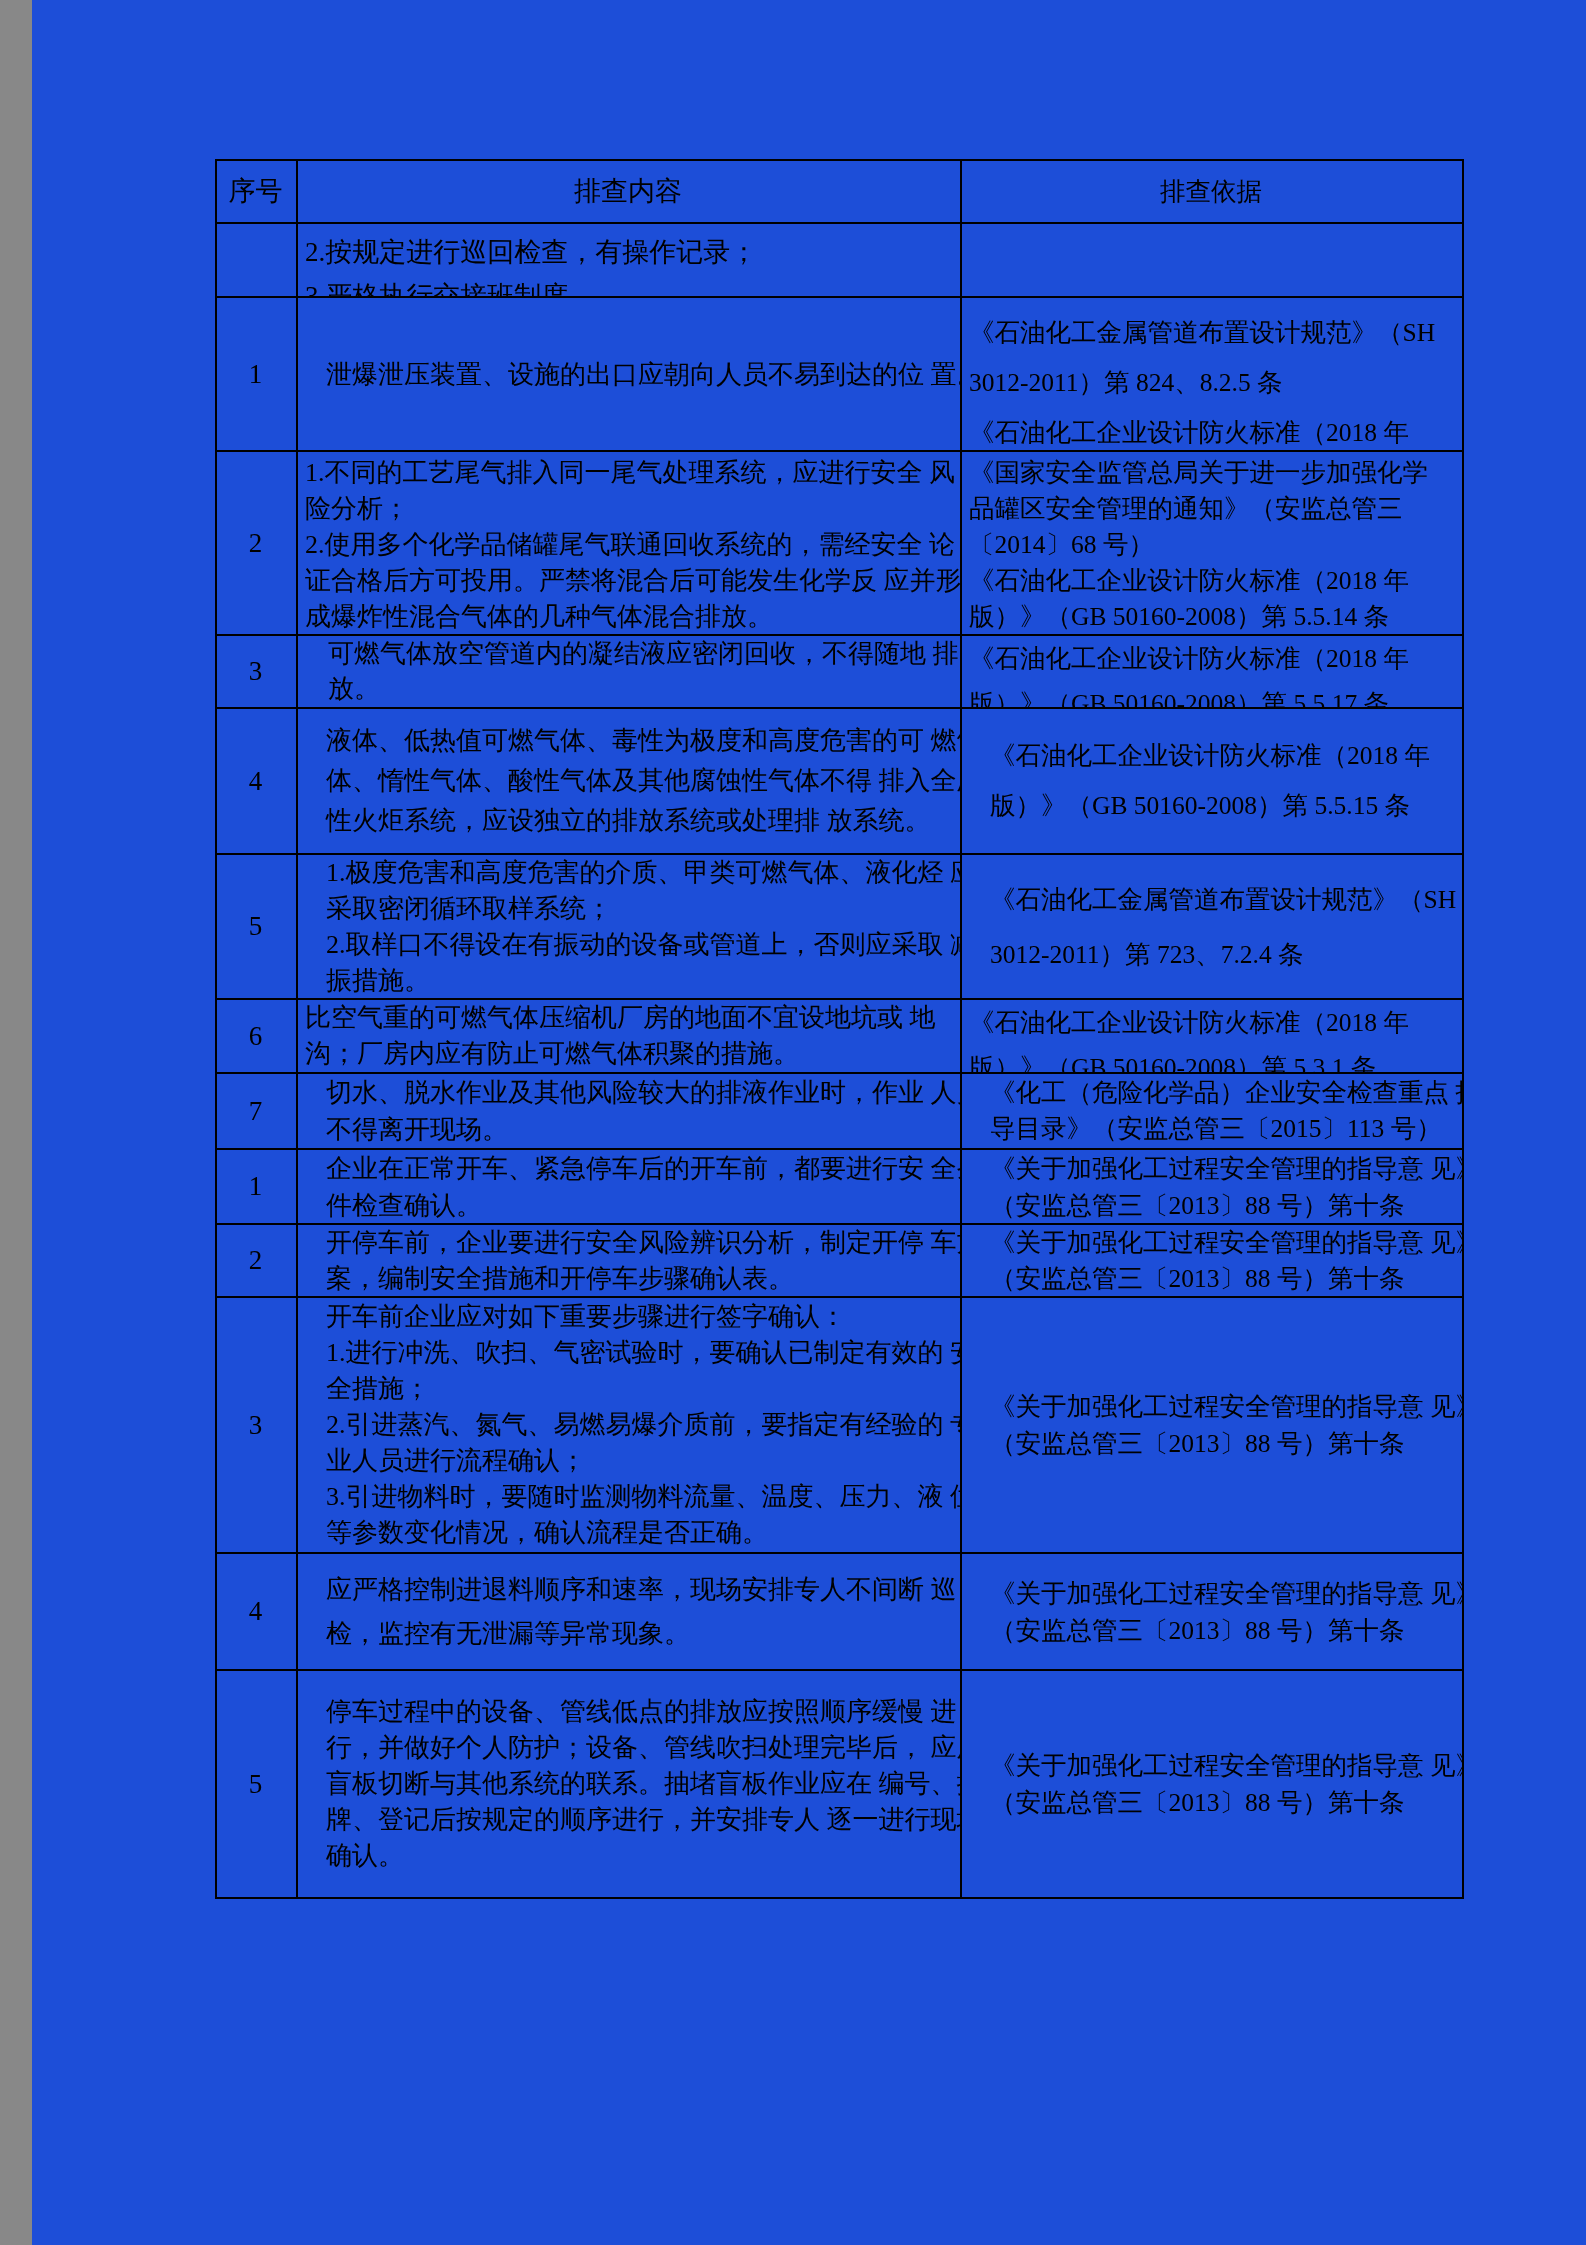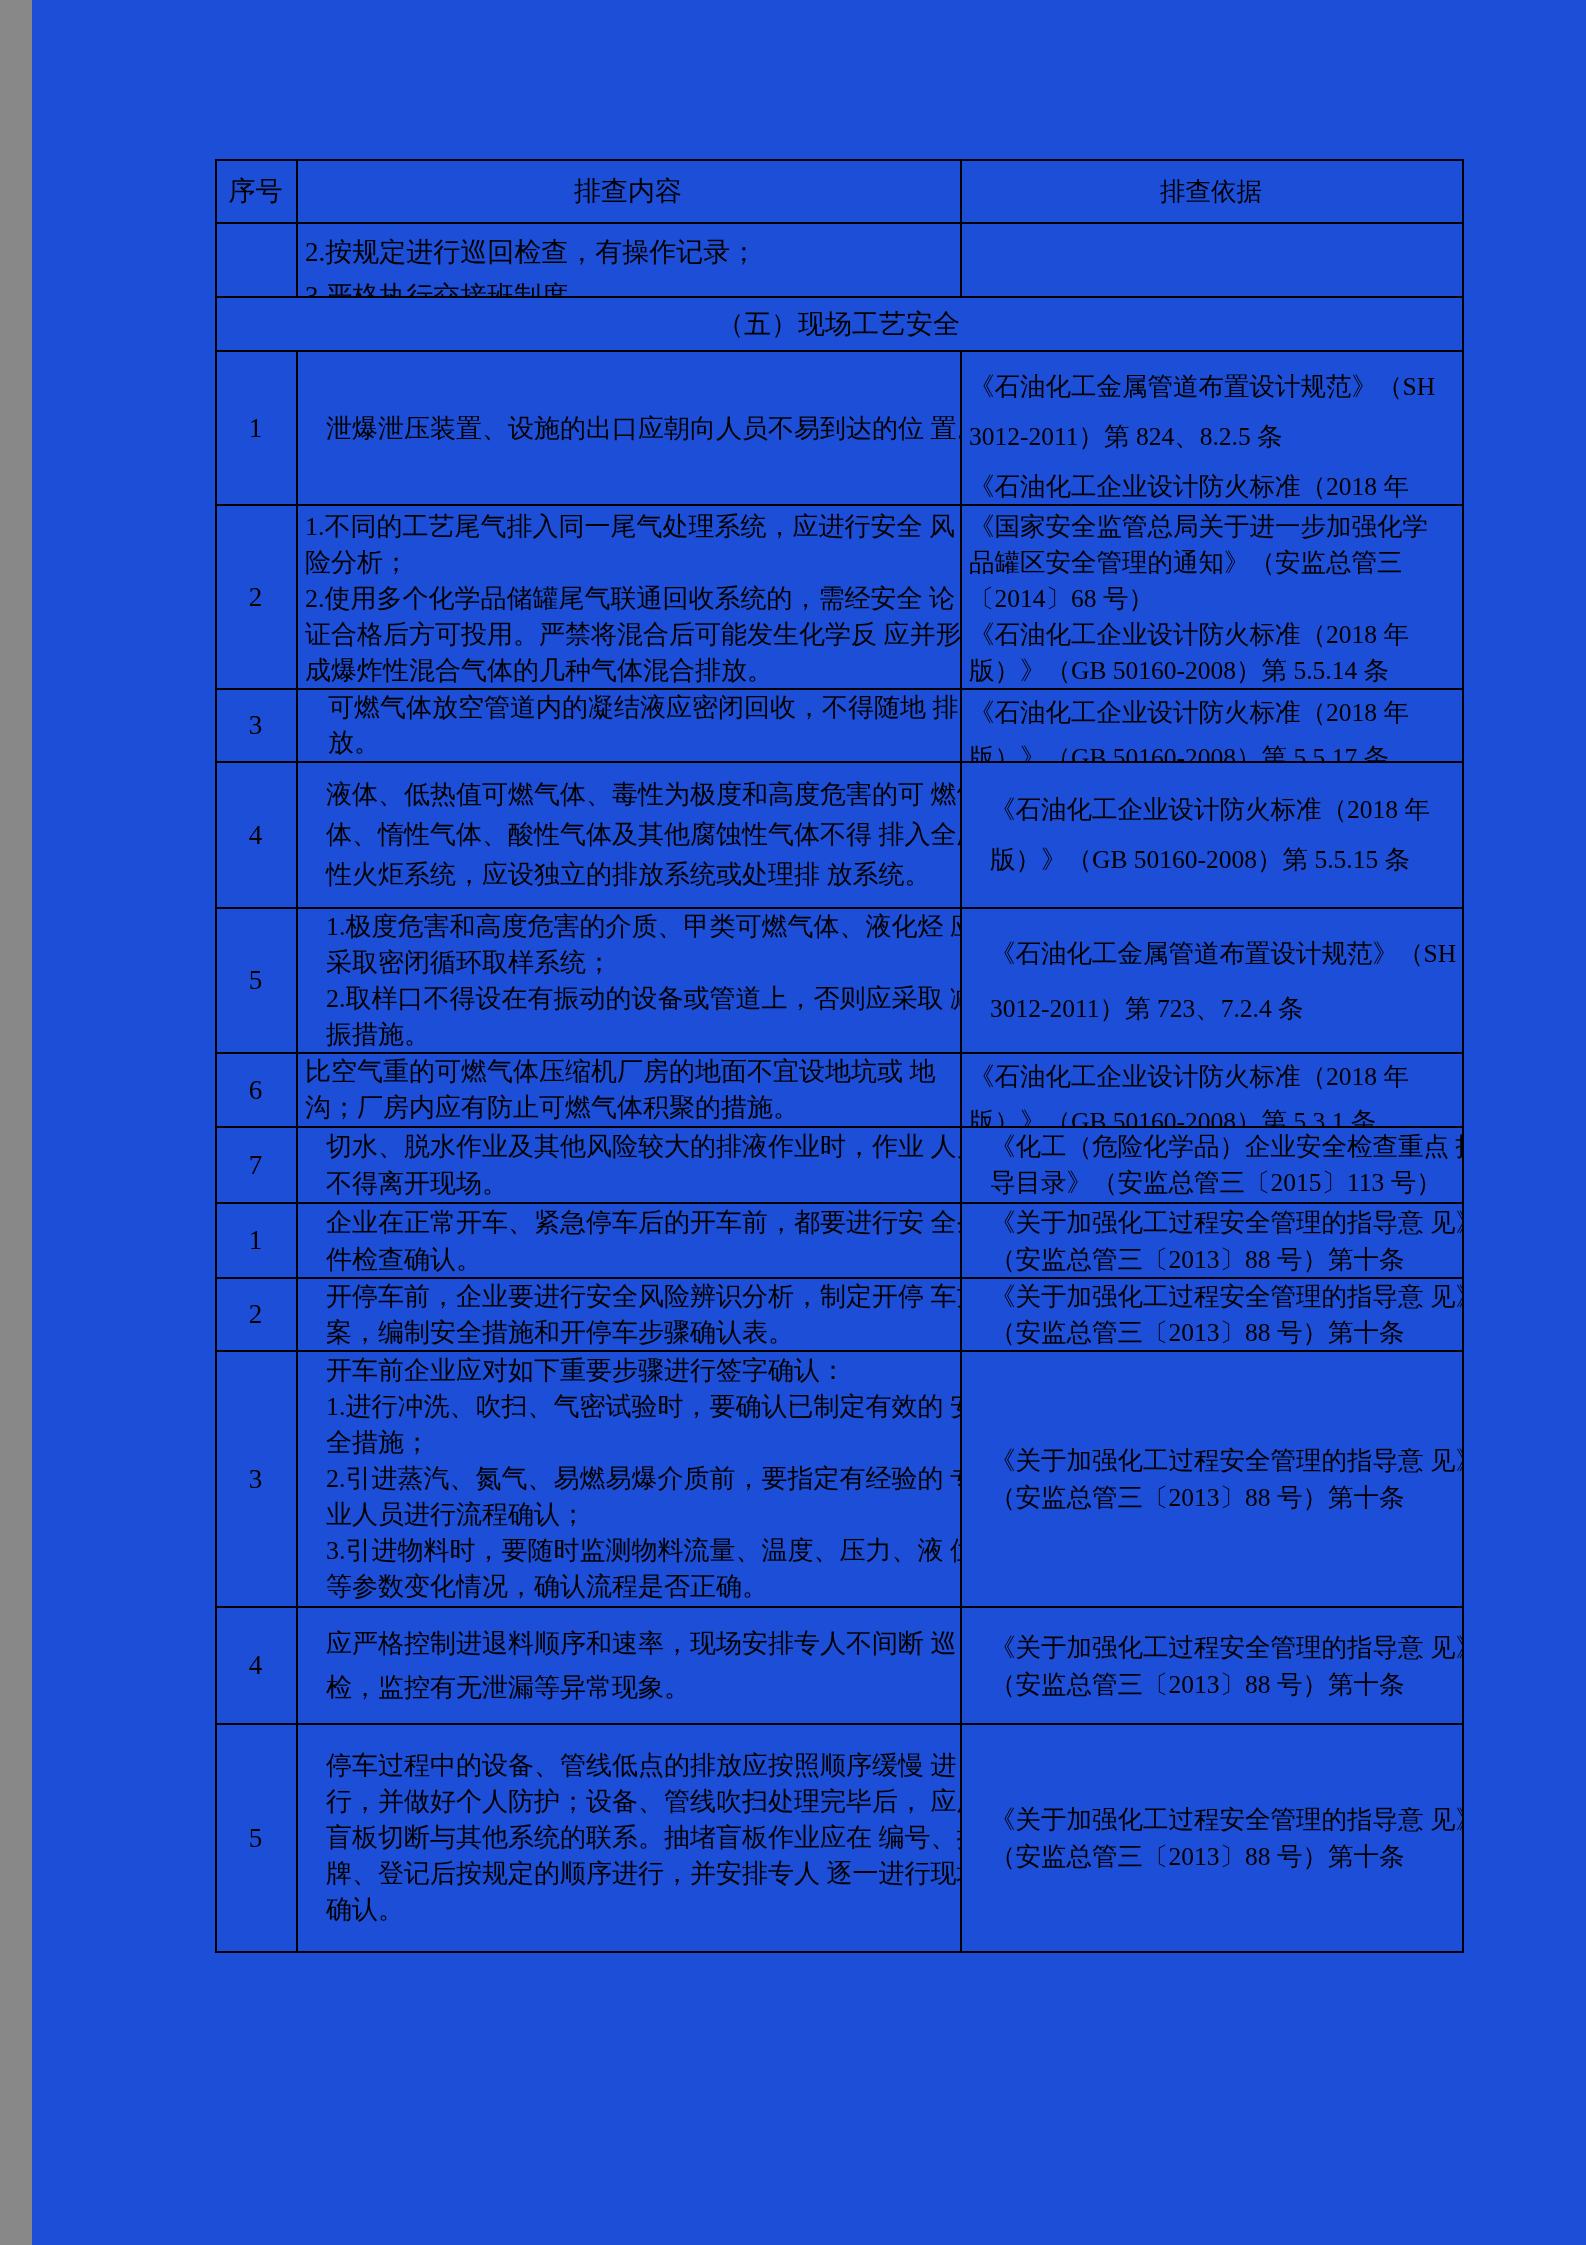--- a/index.html
+++ b/index.html
@@ -66,25 +66,20 @@
           </td>
       <td>
             <div class="cb pt6 lh44 fs27" style="height:72px">2.按规定进行巡回检查，有操作记录；
 3.严格执行交接班制度。</div>
           </td>
       <td class="basis">
             <div class="cb" style="height:72px"></div>
           </td>
     </tr>
 
-    <tr style="height:54px">
-      <td colspan="3">
-            <div class="cb sec" style="height:52px">（五）现场工艺安全</div>
-          </td>
-    </tr>
 
     <tr style="height:154px">
       <td class="num">
             <div class="cb cc" style="height:152px;justify-content:center">1</div>
           </td>
       <td>
             <div class="cb cc" style="height:152px">泄爆泄压装置、设施的出口应朝向人员不易到达的位 置。</div>
           </td>
       <td class="basis">
             <div class="cb pt10 lh50" style="height:152px">《石油化工金属管道布置设计规范》（SH

